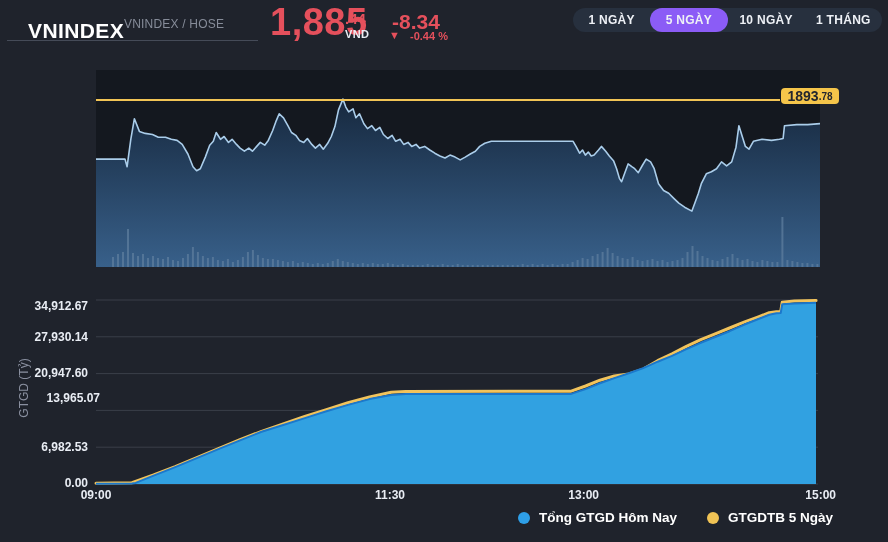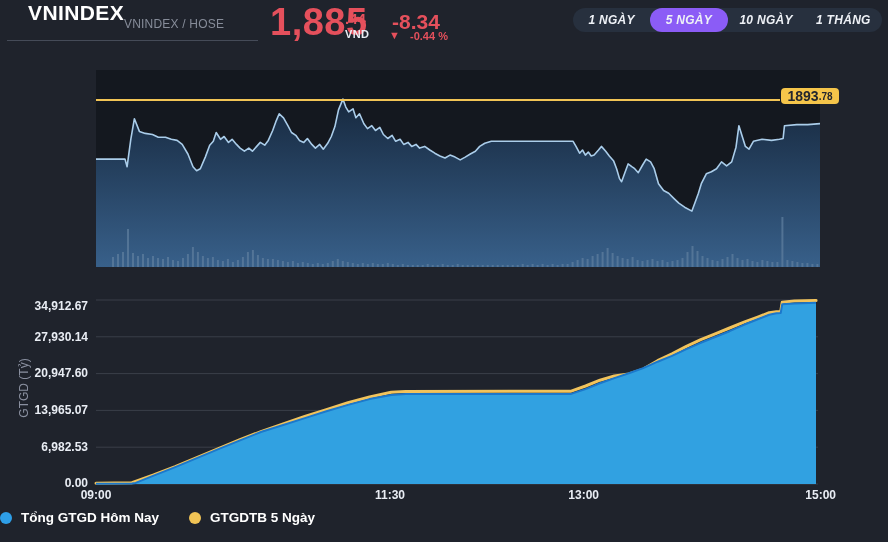--- a/index.html
+++ b/index.html
@@ -3,50 +3,50 @@
 <meta charset="utf-8">
 <style>
   html,body{margin:0;padding:0;}
   body{
     width:888px;height:542px;position:relative;overflow:hidden;
     background:#1f232c;color:#fff;
     font-family:"Liberation Sans","DejaVu Sans",sans-serif;
   }
   .abs{position:absolute;}
   
-  #symbol{left:28px;top:1px;font-size:21px;font-weight:bold;letter-spacing:.4px;color:#fff;}
+  #symbol{left:28px;top:19px;font-size:21px;font-weight:bold;letter-spacing:.4px;color:#fff;}
   #subtitle{left:124px;top:17px;font-size:12px;color:#868c99;letter-spacing:.2px;}
   #divider{left:7px;top:40px;width:251px;height:1px;background:#454b58;}
   #price-main{left:270px;top:1px;font-size:38px;font-weight:bold;color:#e5505c;letter-spacing:.5px;}
   #price-dec{left:345px;top:10px;font-size:15px;font-weight:bold;color:#e5505c;}
   #currency{left:345px;top:28px;font-size:11px;font-weight:bold;color:#e9edf4;letter-spacing:.3px;}
   #change{left:392px;top:10px;font-size:21px;font-weight:bold;color:#e5505c;}
   #down-tri{left:389px;top:29px;font-size:11px;color:#e5505c;}
   #change-pct{left:410px;top:30px;font-size:11px;font-weight:bold;color:#e5505c;}
   
   #ranges{left:573px;top:8px;width:309px;height:24px;background:#27303e;border-radius:12px;display:flex;}
   .rbtn{flex:1;height:24px;border:none;background:transparent;color:#eef1f6;
     font-family:inherit;font-size:12px;font-weight:bold;letter-spacing:.3px;
-    border-radius:12px;padding:0;cursor:pointer;font-style:italic;}
+    border-radius:12px;padding:0;cursor:pointer;}
   .rbtn.active{background:#8b5cf6;}
   
   #chart-canvas{left:0;top:0;}
   
   #ref-label{left:781px;top:88px;width:58px;height:16px;background:#f5c54a;border-radius:4px;
     color:#23262e;display:flex;align-items:center;justify-content:center;font-weight:bold;font-size:14px;}
   #ref-label .dec{font-size:10px;font-weight:600;}
   
   .yt{position:absolute;left:0;width:88px;text-align:right;font-size:12px;font-weight:bold;color:#e9edf4;}
-  .yt0{top:299px;}.yt1{top:330px;}.yt2{top:366px;}.yt3{top:403px;}.yt4{top:440px;}.yt5{top:476px;}
+  .yt0{top:299px;}.yt1{top:330px;}.yt2{top:366px;}.yt3{top:391px;padding-left:12px;}.yt4{top:440px;}.yt5{top:476px;}
   .xt{position:absolute;top:488px;width:44px;font-size:12px;font-weight:bold;color:#e9edf4;text-align:center;}
   .xt0{left:74px;}.xt1{left:368px;}.xt2{left:555px;text-align:right;}.xt3{left:792px;text-align:right;}
   #ytitle{left:-36px;top:381px;width:120px;text-align:center;font-size:12px;color:#8a90a0;
     transform:rotate(-90deg);}
   
-  #legend{left:0;top:510px;width:788px;display:flex;justify-content:flex-start;align-items:center;gap:30px;}
+  #legend{left:0;top:510px;width:788px;display:flex;justify-content:flex-end;align-items:center;gap:30px;padding-left:45px;}
   .leg{display:flex;align-items:center;gap:9px;font-size:13.5px;font-weight:600;color:#fff;}
   .dot{width:12px;height:12px;border-radius:50%;}
   .dot-blue{background:#2e9fe8;}
   .dot-gold{background:#f0c355;}
 </style>
 </head>
 <body>
 
 <svg id="chart-canvas" class="abs" width="888" height="542" xmlns="http://www.w3.org/2000/svg">
     <defs>

